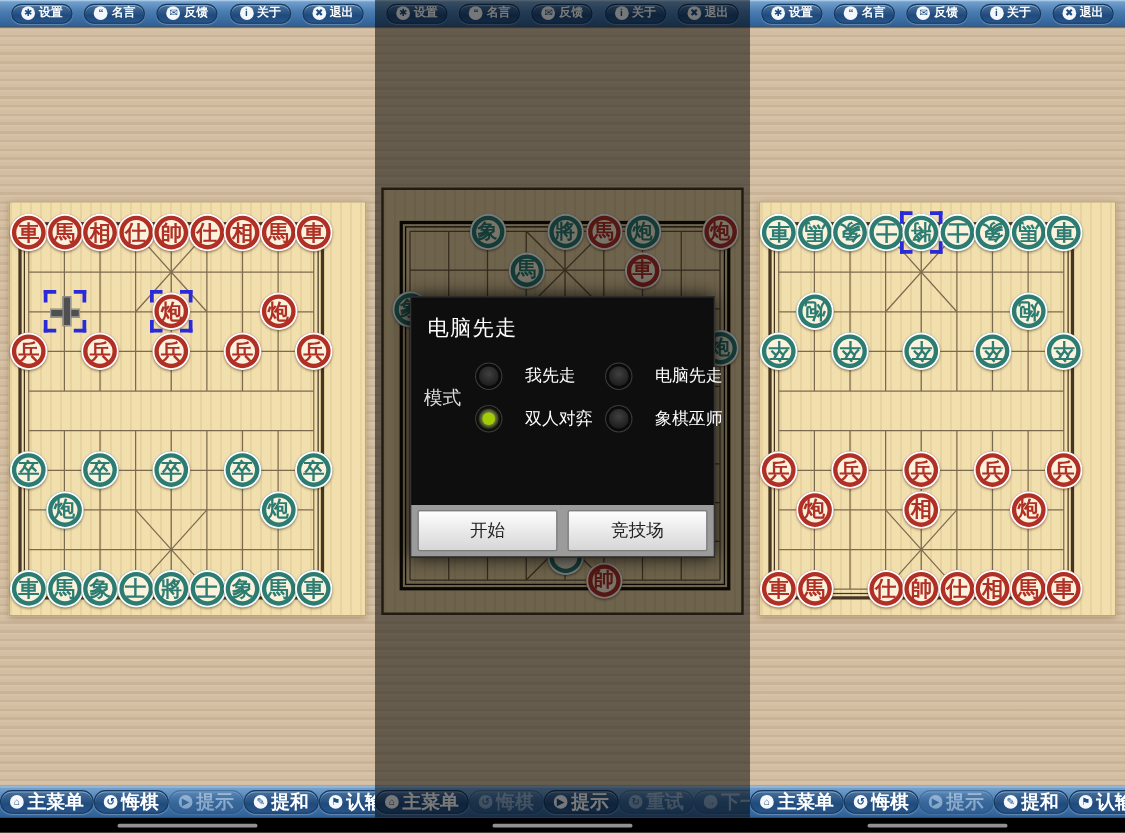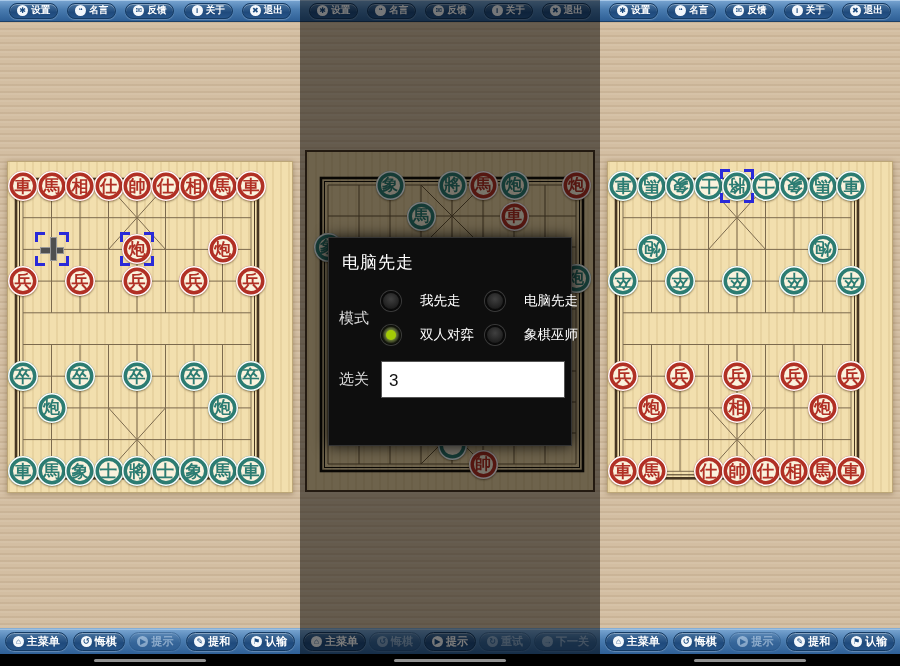--- a/index.html
+++ b/index.html
@@ -15,21 +15,21 @@
     background:linear-gradient(#7aa6d2 0%, #4a7cb0 45%, #2e5f96 100%); z-index:10; }
   .top-toolbar { top:0; height:22px; border-bottom:1px solid #1c4067; box-shadow:inset 0 1px 0 #a9c9e8; }
   .bottom-toolbar { bottom:12px; height:26px; border-top:1px solid #85aed6; box-shadow:inset 0 1px 0 #9dc0e2; }
   .tb-btn { display:flex; align-items:center; gap:3px; height:16px; padding:0 7px; border-radius:9px;
     background:linear-gradient(#48739f, #1f4a7c 60%, #27558a); border:1px solid #143a63;
     box-shadow:inset 0 1px 0 rgba(255,255,255,.35), 0 1px 1px rgba(255,255,255,.25); cursor:pointer; }
   .bottom-toolbar .tb-btn { height:19px; border-radius:10px; }
   .tb-ico { flex:0 0 auto; width:11px; height:11px; border-radius:50%; background:#f4f8fc; color:#1d4c80;
     font-size:8px; line-height:11px; text-align:center; font-weight:bold; font-style:normal; }
   .tb-label { color:#fff; font-size:9.5px; font-weight:bold; white-space:nowrap; }
-  .bottom-toolbar .tb-label { font-size:11px; }
+  .bottom-toolbar .tb-label { font-size:15px; }
   .tb-btn.disabled { opacity:.38; }
 
   .home-strip { position:absolute; left:0; right:0; bottom:0; height:12px; background:#000; z-index:11; }
   .home-indicator { position:absolute; left:50%; top:5px; transform:translateX(-50%); width:112px; height:3px;
     border-radius:2px; background:#919191; }
 
   
   .board { position:absolute; z-index:2;
     background-image:repeating-linear-gradient(90deg, rgba(163,128,67,.13) 0 2px, rgba(0,0,0,0) 2px 8px); }
   .board.light { border:1px solid #bda778; box-shadow:0 1px 5px rgba(80,55,20,.4); }
@@ -416,23 +416,23 @@
           <div class="radio-item">
             <span class="radio-circle selected"></span>
             <span class="radio-label">双人对弈</span>
           </div>
           <div class="radio-item">
             <span class="radio-circle"></span>
             <span class="radio-label">象棋巫师</span>
           </div>
         </div>
       </div>
-      <div class="dlg-row level-row">
-        <span class="dlg-label">选关</span>
-        <div class="level-input">3</div>
+      <div class="dlg-buttons">
+        <button class="dlg-btn">开始</button>
+        <button class="dlg-btn">竞技场</button>
       </div>
     </div>
   </section>
 
   <section class="panel" id="panel-2">
       <div class="toolbar top-toolbar">
         <div class="tb-btn">
           <span class="tb-ico">✱</span>
           <span class="tb-label">设置</span>
         </div>

